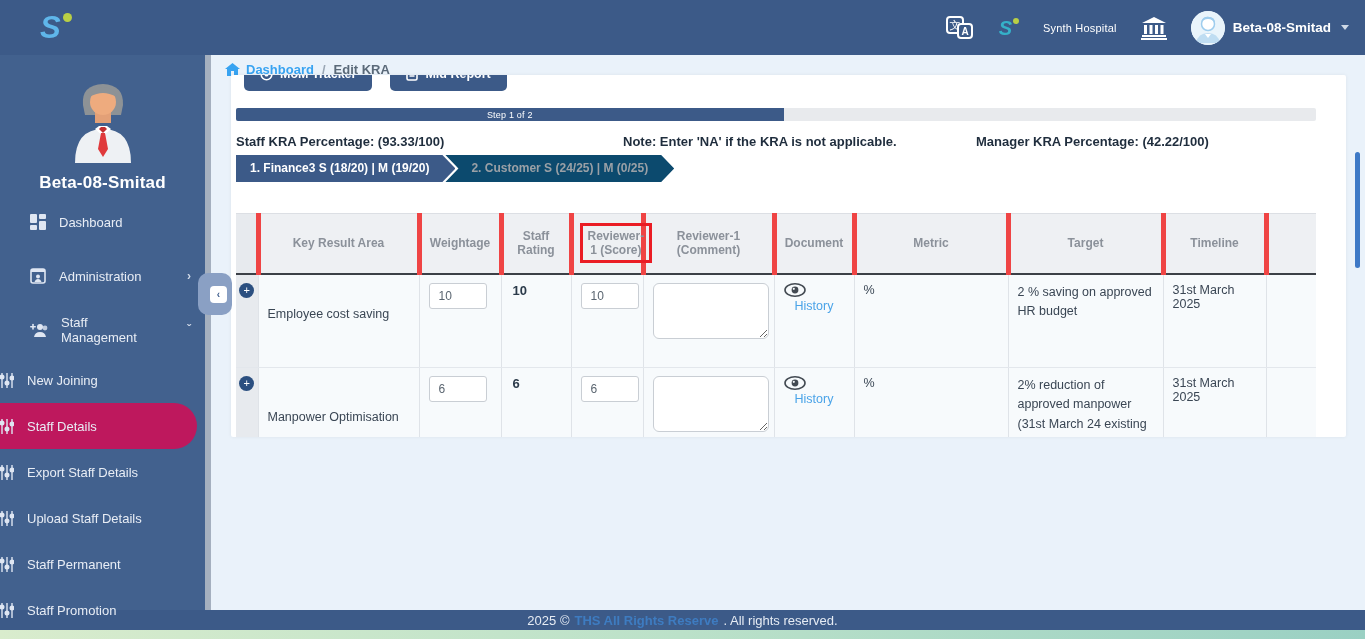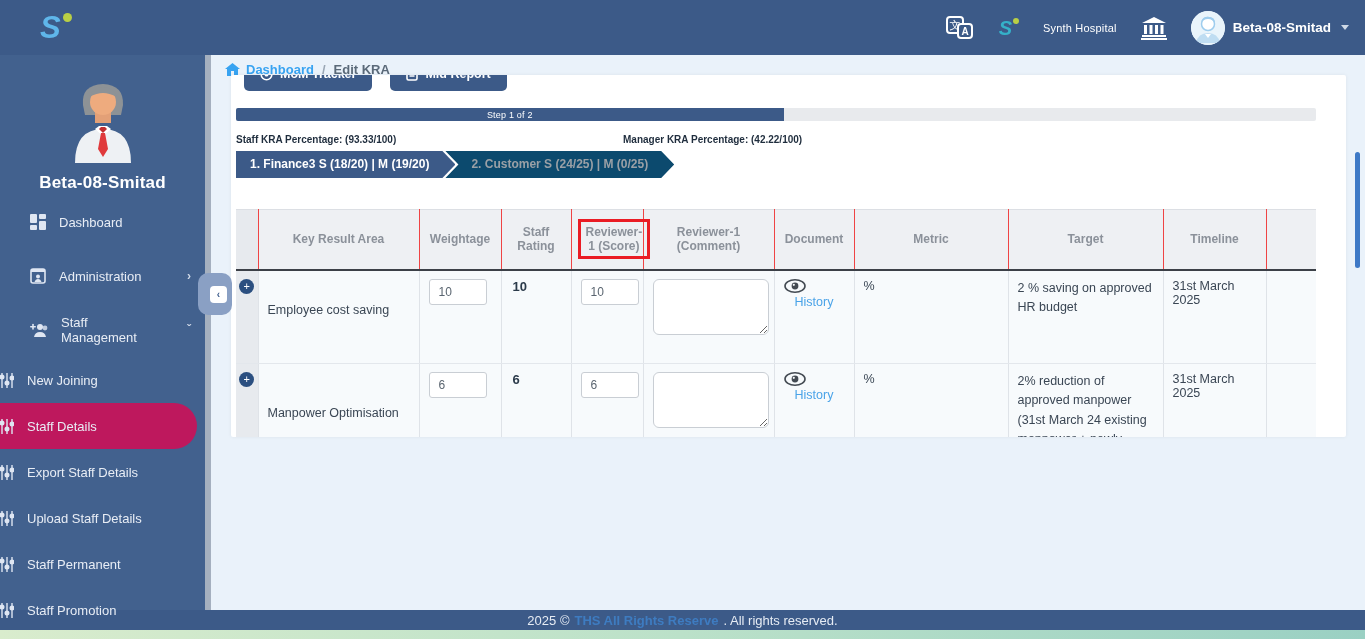--- a/index.html
+++ b/index.html
@@ -68,41 +68,41 @@
   .tb-btn { height:34px; background:#3c5a88; color:#fff; border:none; border-radius:5px;
             font-size:12.5px; font-weight:bold; padding:0 16px; display:flex;
             align-items:center; gap:7px; font-family:inherit; cursor:pointer; }
 
   .progress { margin-top:17px; width:1080px; height:13px; background:#e8eaed;
               border-radius:2px; position:relative; overflow:hidden; }
   .progress-fill { width:50.7%; height:100%; background:#3c5a88; display:flex;
                    align-items:center; justify-content:center; }
   .progress-label { color:#fff; font-size:9px; font-weight:normal; letter-spacing:.2px; }
 
-  .pct-row { margin-top:13px; display:flex; width:1080px; font-size:10px; font-weight:bold;
+  .pct-row { margin-top:13px; display:flex; width:1080px; font-size:13px; font-weight:bold;
              color:#1f2d3d; }
   .pct-left { width:387px; }
   .pct-mid { width:353px; }
   .pct-right { flex:1; }
 
   .tabs { margin-top:6px; display:flex; height:27px; }
   .tab { height:27px; line-height:27px; font-size:12px; font-weight:bold;
          padding:0 26px 0 14px; white-space:nowrap; cursor:pointer;
          clip-path:polygon(0 0, calc(100% - 13px) 0, 100% 50%, calc(100% - 13px) 100%, 0 100%); }
   .tab.active { background:#3c5a88; color:#fff; }
   .tab.inactive { background:#0c4a6e; color:#9aa0a6; margin-left:-10px;
          clip-path:polygon(0 0, calc(100% - 13px) 0, 100% 50%, calc(100% - 13px) 100%, 0 100%, 13px 50%);
          padding-left:26px; }
 
   
   .table-clip { margin-top:31px; width:1080px; overflow:hidden; }
   table { border-collapse:collapse; table-layout:fixed; width:1160px; }
   th { background:#eef0f3; color:#8b919a; font-size:12px; font-weight:bold;
        height:60px; text-align:center; vertical-align:middle;
-       border-right:1px solid #ef4444; border-top:1px solid #dcdfe4;
+       border-right:5px solid #ef4444; border-top:1px solid #dcdfe4;
        border-bottom:2px solid #3c4047; padding:0 6px; }
   td { background:#f7fafc; vertical-align:top; padding:8px 9px;
        border-right:1px solid #dfe3e8; border-bottom:1px solid #e3e7ec;
        font-size:12.5px; color:#3a4654; }
   th.expander, td.expander { background:#e7eaee; padding:8px 0 0 0; text-align:center; }
   td.kra-cell { vertical-align:middle; padding-bottom:22px; }
   .hl-red { display:inline-block; border:3px solid #ea1c24; padding:3px 5px; }
   .num-input { width:58px; height:26px; border:1px solid #c9ced4; border-radius:3px;
                font-size:12px; color:#5a6570; padding:0 0 0 9px; font-family:inherit; background:#fff; }
   .rating-val { font-weight:bold; color:#2b3a4a; font-size:13px; padding-left:2px; }
@@ -357,20 +357,21 @@
         </div>
 
         <div class="progress">
           <div class="progress-fill">
             <span class="progress-label">Step 1 of 2</span>
           </div>
         </div>
 
         <div class="pct-row">
           <span class="pct-left">Staff KRA Percentage: (93.33/100)</span>
+          <span class="pct-mid">Note: Enter 'NA' if the KRA is not applicable.</span>
           <span class="pct-right">Manager KRA Percentage: (42.22/100)</span>
         </div>
 
         <div class="tabs">
           <div class="tab active">1. Finance3 S (18/20) | M (19/20)</div>
           <div class="tab inactive">2. Customer S (24/25) | M (0/25)</div>
         </div>
 
         <div class="table-clip">
           <table>

